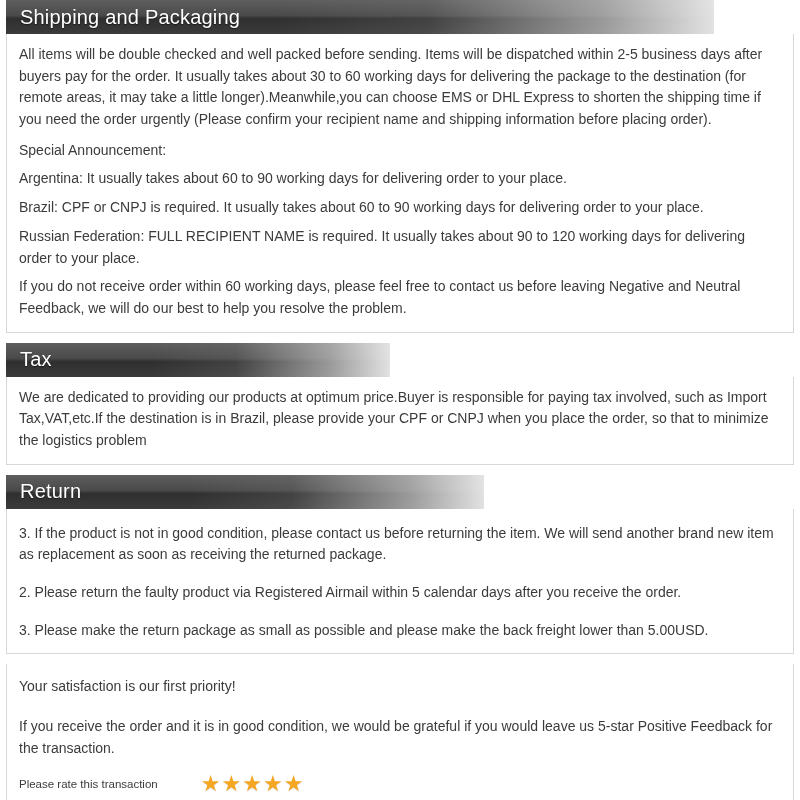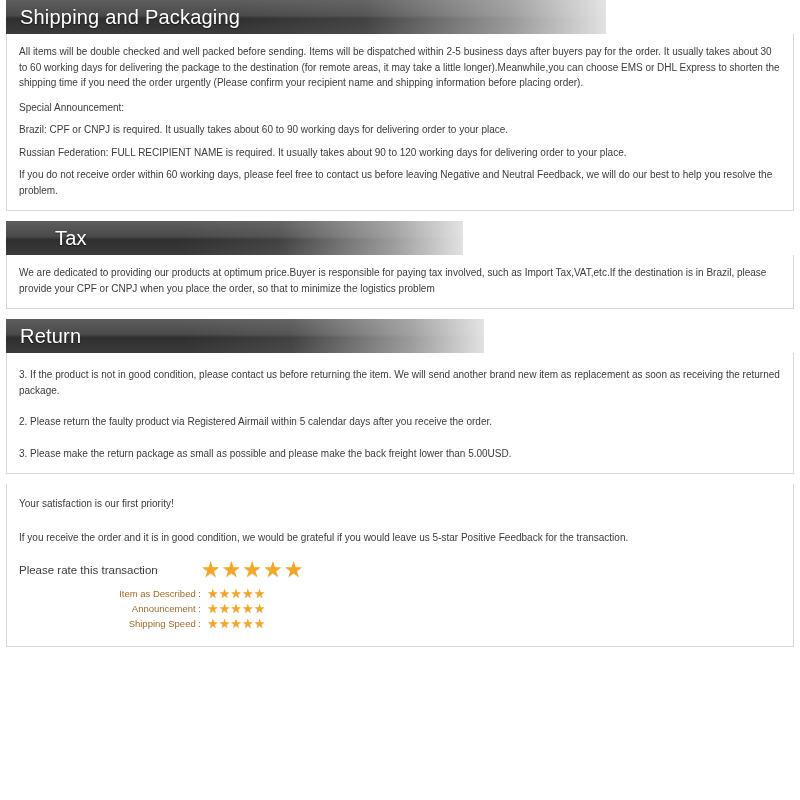--- a/index.html
+++ b/index.html
@@ -45,38 +45,38 @@
   }
   .section-header .fade {
     position: absolute;
     top: 0;
     right: 0;
     height: 100%;
     width: 62%;
     background: linear-gradient(to right, rgba(60,60,60,0) 0%, rgba(120,120,120,0.25) 35%, rgba(190,190,190,0.75) 75%, rgba(235,235,235,0.95) 100%);
     z-index: 1;
   }
-  .hdr-shipping { width: 600px; }
-  .hdr-tax { width: 422px; padding-left: 35px; }
+  .hdr-shipping { width: 708px; }
+  .hdr-tax { width: 384px; }
   .hdr-return { width: 478px; }
   .hdr-feedback { width: 700px; }
 
   
   .section-body {
     border: 1px solid #d7d7d7;
     border-top: none;
     padding: 10px 12px 12px 12px;
     box-sizing: border-box;
     background: #fff;
   }
   .section-wrap { padding: 0 6px; }
 
   p.txt {
     margin: 0 0 9px 0;
-    font-size: 10px;
+    font-size: 14px;
     line-height: 1.55;
     color: #3b3b3b;
   }
   p.txt:last-child { margin-bottom: 0; }
   p.tight { margin-bottom: 7px; }
 
   
   .rate-row {
     display: flex;
     align-items: center;
@@ -121,20 +121,21 @@
 <div class="page">
 
   <div class="section-wrap">
     <div class="section-header hdr-shipping">
       <div class="title">Shipping and Packaging</div>
       <div class="fade"></div>
     </div>
     <div class="section-body">
       <p class="txt">All items will be double checked and well packed before sending. Items will be dispatched within 2-5 business days after buyers pay for the order. It usually takes about 30 to 60 working days for delivering the package to the destination (for remote areas, it may take a little longer).Meanwhile,you can choose EMS or DHL Express to shorten the shipping time if you need the order urgently (Please confirm your recipient name and shipping information before placing order).</p>
       <p class="txt tight">Special Announcement:</p>
+      <p class="txt tight">Argentina: It usually takes about 60 to 90 working days for delivering order to your place.</p>
       <p class="txt tight">Brazil: CPF or CNPJ is required. It usually takes about 60 to 90 working days for delivering order to your place.</p>
       <p class="txt tight">Russian Federation: FULL RECIPIENT NAME is required. It usually takes about 90 to 120 working days for delivering order to your place.</p>
       <p class="txt">If you do not receive order within 60 working days, please feel free to contact us before leaving Negative and Neutral Feedback, we will do our best to help you resolve the problem.</p>
     </div>
   </div>
 
   <div class="section-wrap" style="margin-top:10px;">
     <div class="section-header hdr-tax">
       <div class="title">Tax</div>
       <div class="fade"></div>

